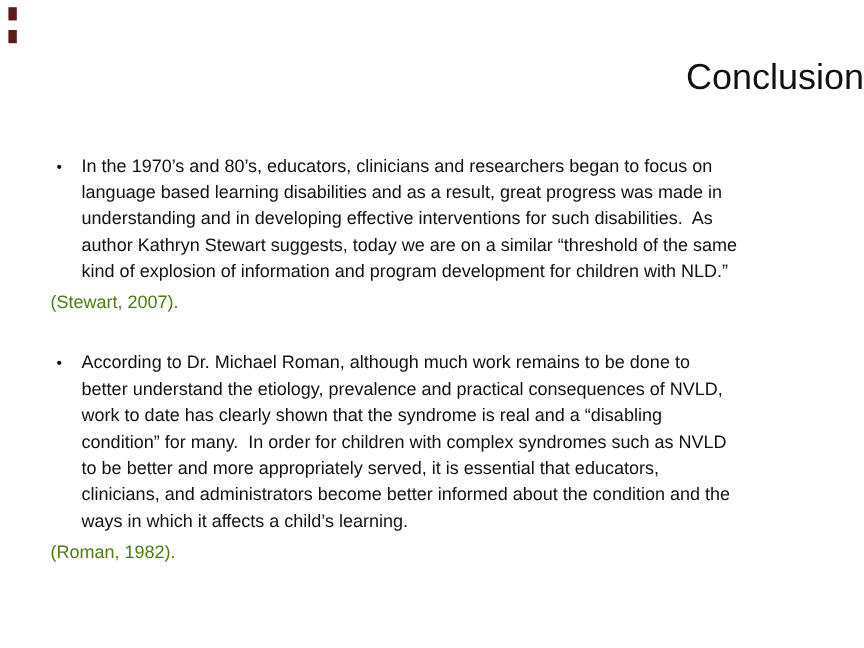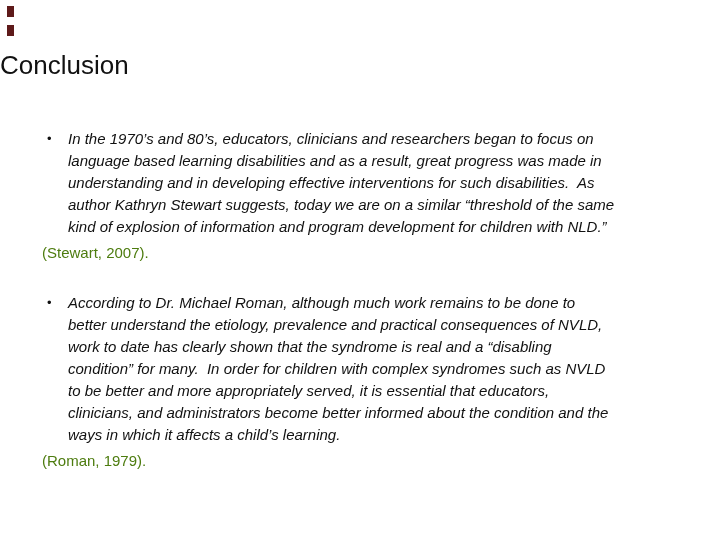--- a/index.html
+++ b/index.html
@@ -22,22 +22,22 @@
     width: 7px;
     background: #5e1a1a;
   }
   .corner-mark.m1 { top: 6px;  height: 11px; }
   .corner-mark.m2 { top: 25px; height: 11px; }
   .slide-title {
     position: absolute;
     top: 46px;
     left: 0;
     width: 100%;
-    text-align: left;
-    font-size: 26px;
+    text-align: right;
+    font-size: 30px;
     line-height: 38px;
     font-weight: 400;
     color: #111111;
   }
   .content {
     position: absolute;
     left: 40px;
     top: 128px;
     width: 660px;
   }
@@ -53,21 +53,20 @@
     font-size: 13px;
     line-height: 22px;
     color: #111111;
   }
   .para-text {
     flex: 1 1 auto;
     font-size: 15px;
     line-height: 22px;
     white-space: pre-wrap;
     color: #111111;
-    font-style: italic;
   }
   .citation {
     margin-left: 2px;
     margin-top: 4px;
     font-size: 15px;
     line-height: 22px;
     color: #4d7c0f;
   }
   .bullet-para.second {
     margin-top: 28px;
@@ -100,16 +99,16 @@
       <span class="bullet-marker">•</span>
       <div class="para-text">According to Dr. Michael Roman, although much work remains to be done to
 better understand the etiology, prevalence and practical consequences of NVLD,
 work to date has clearly shown that the syndrome is real and a “disabling
 condition” for many.  In order for children with complex syndromes such as NVLD
 to be better and more appropriately served, it is essential that educators,
 clinicians, and administrators become better informed about the condition and the
 ways in which it affects a child’s learning.</div>
     </div>
 
-    <div class="citation">(Roman, 1979).</div>
+    <div class="citation">(Roman, 1982).</div>
 
   </div>
 </div>
 
 </body></html>

